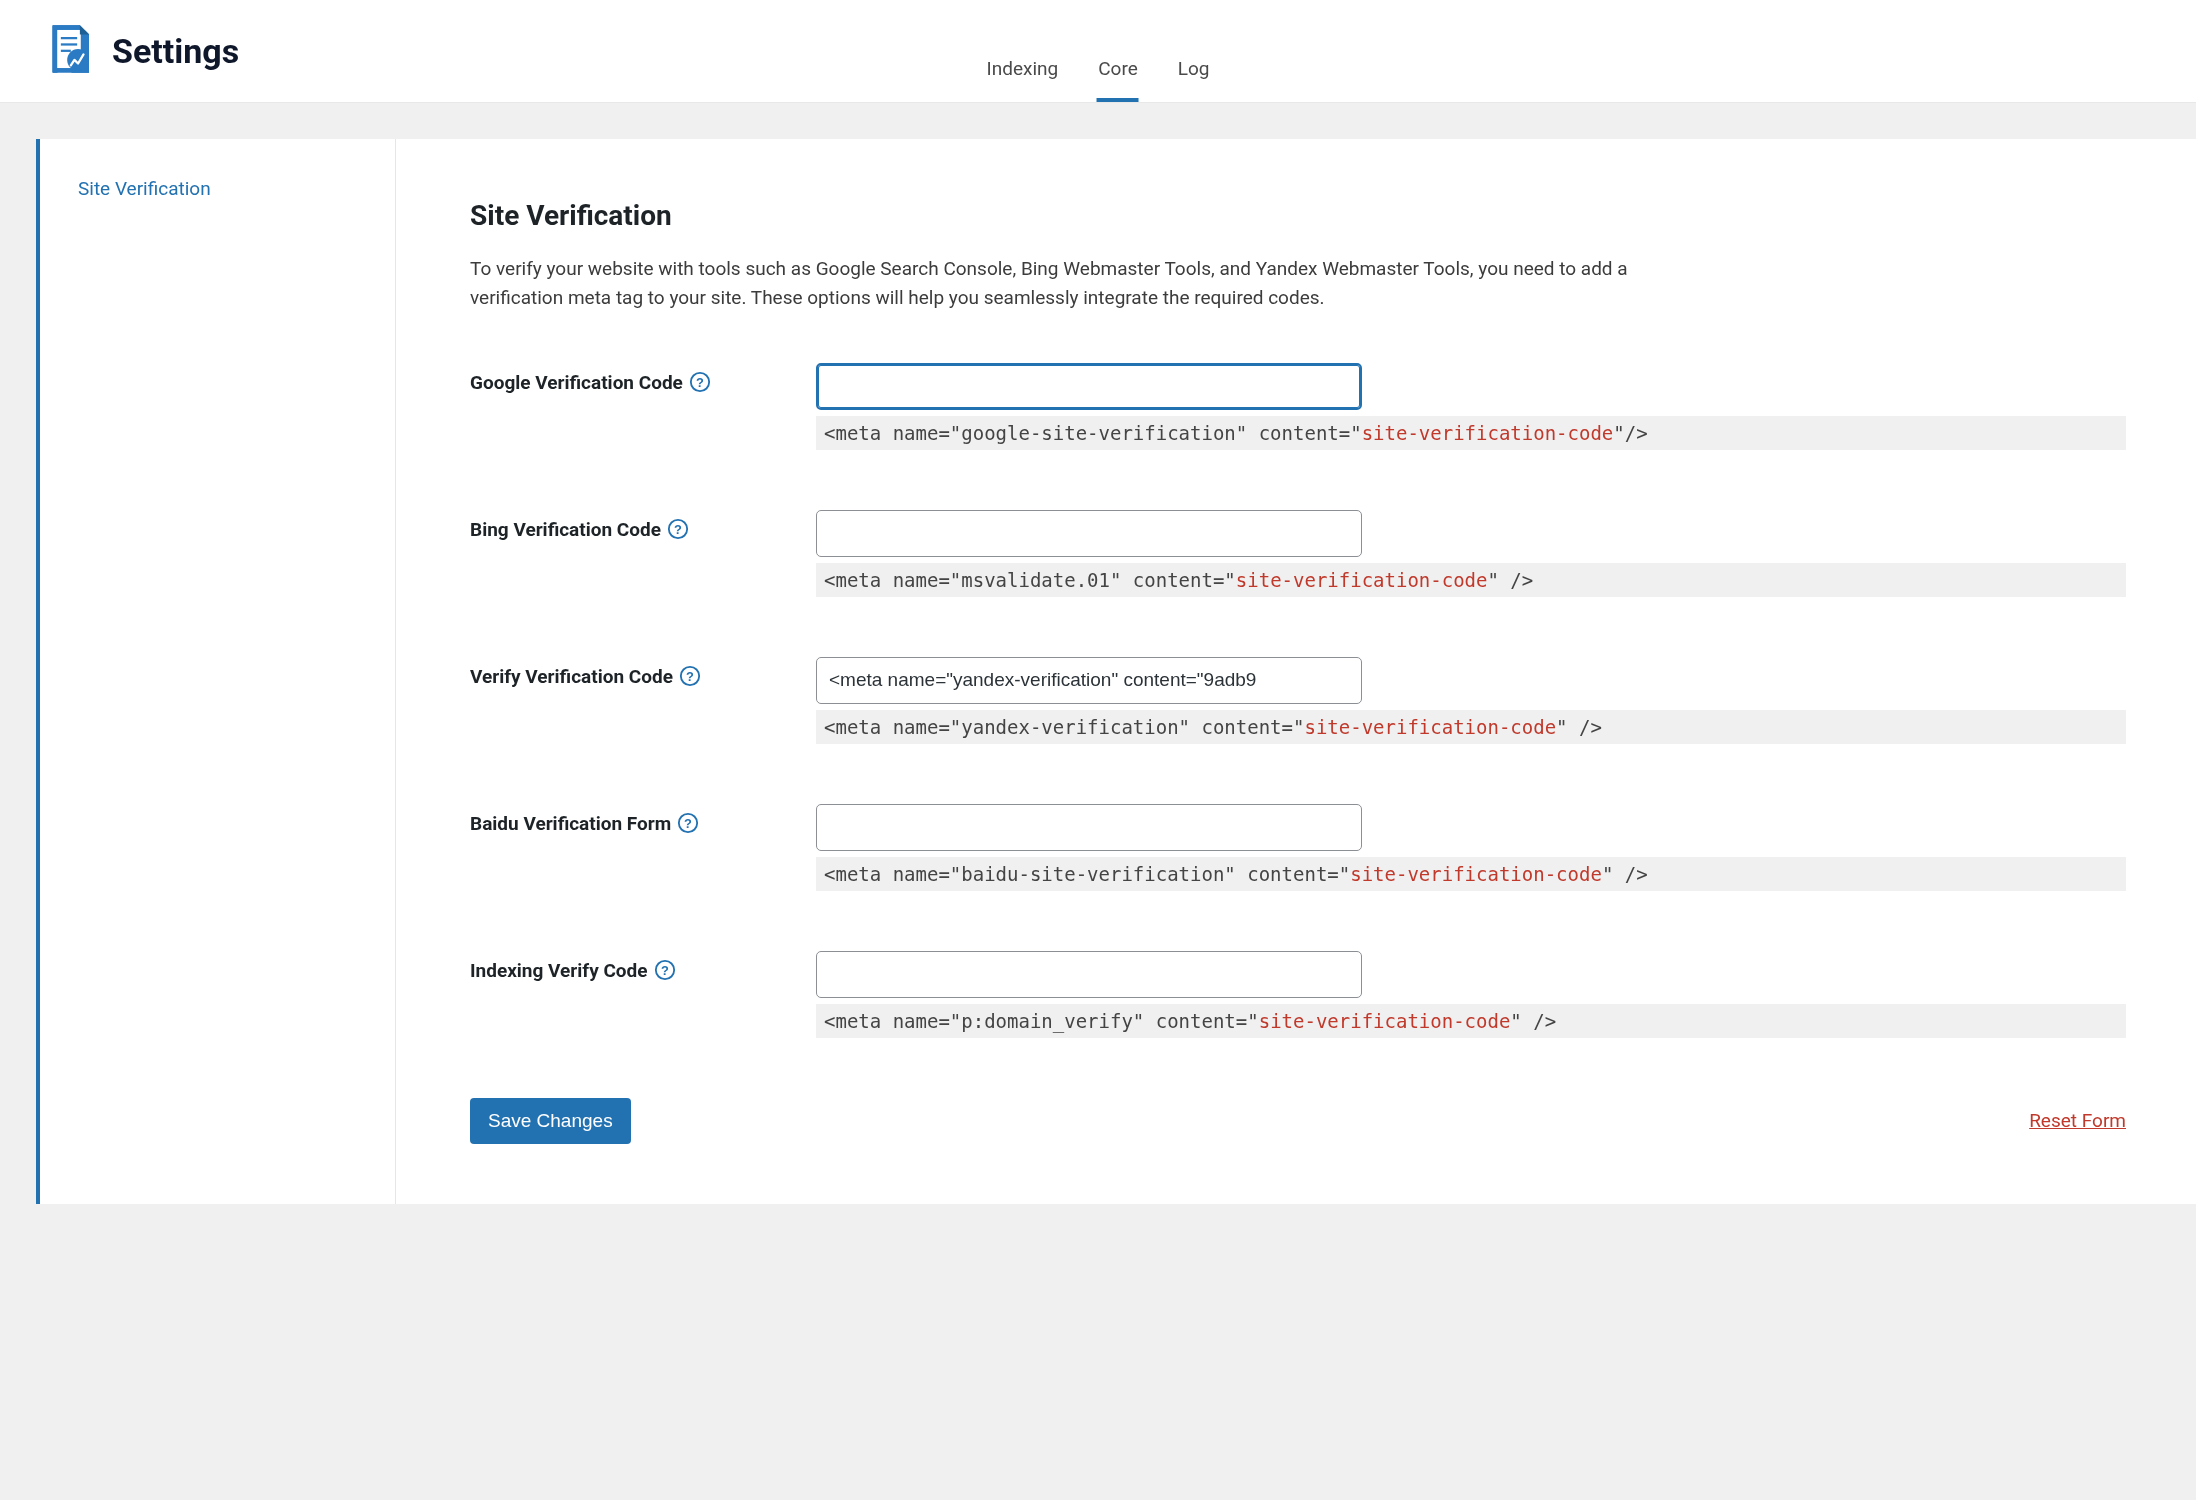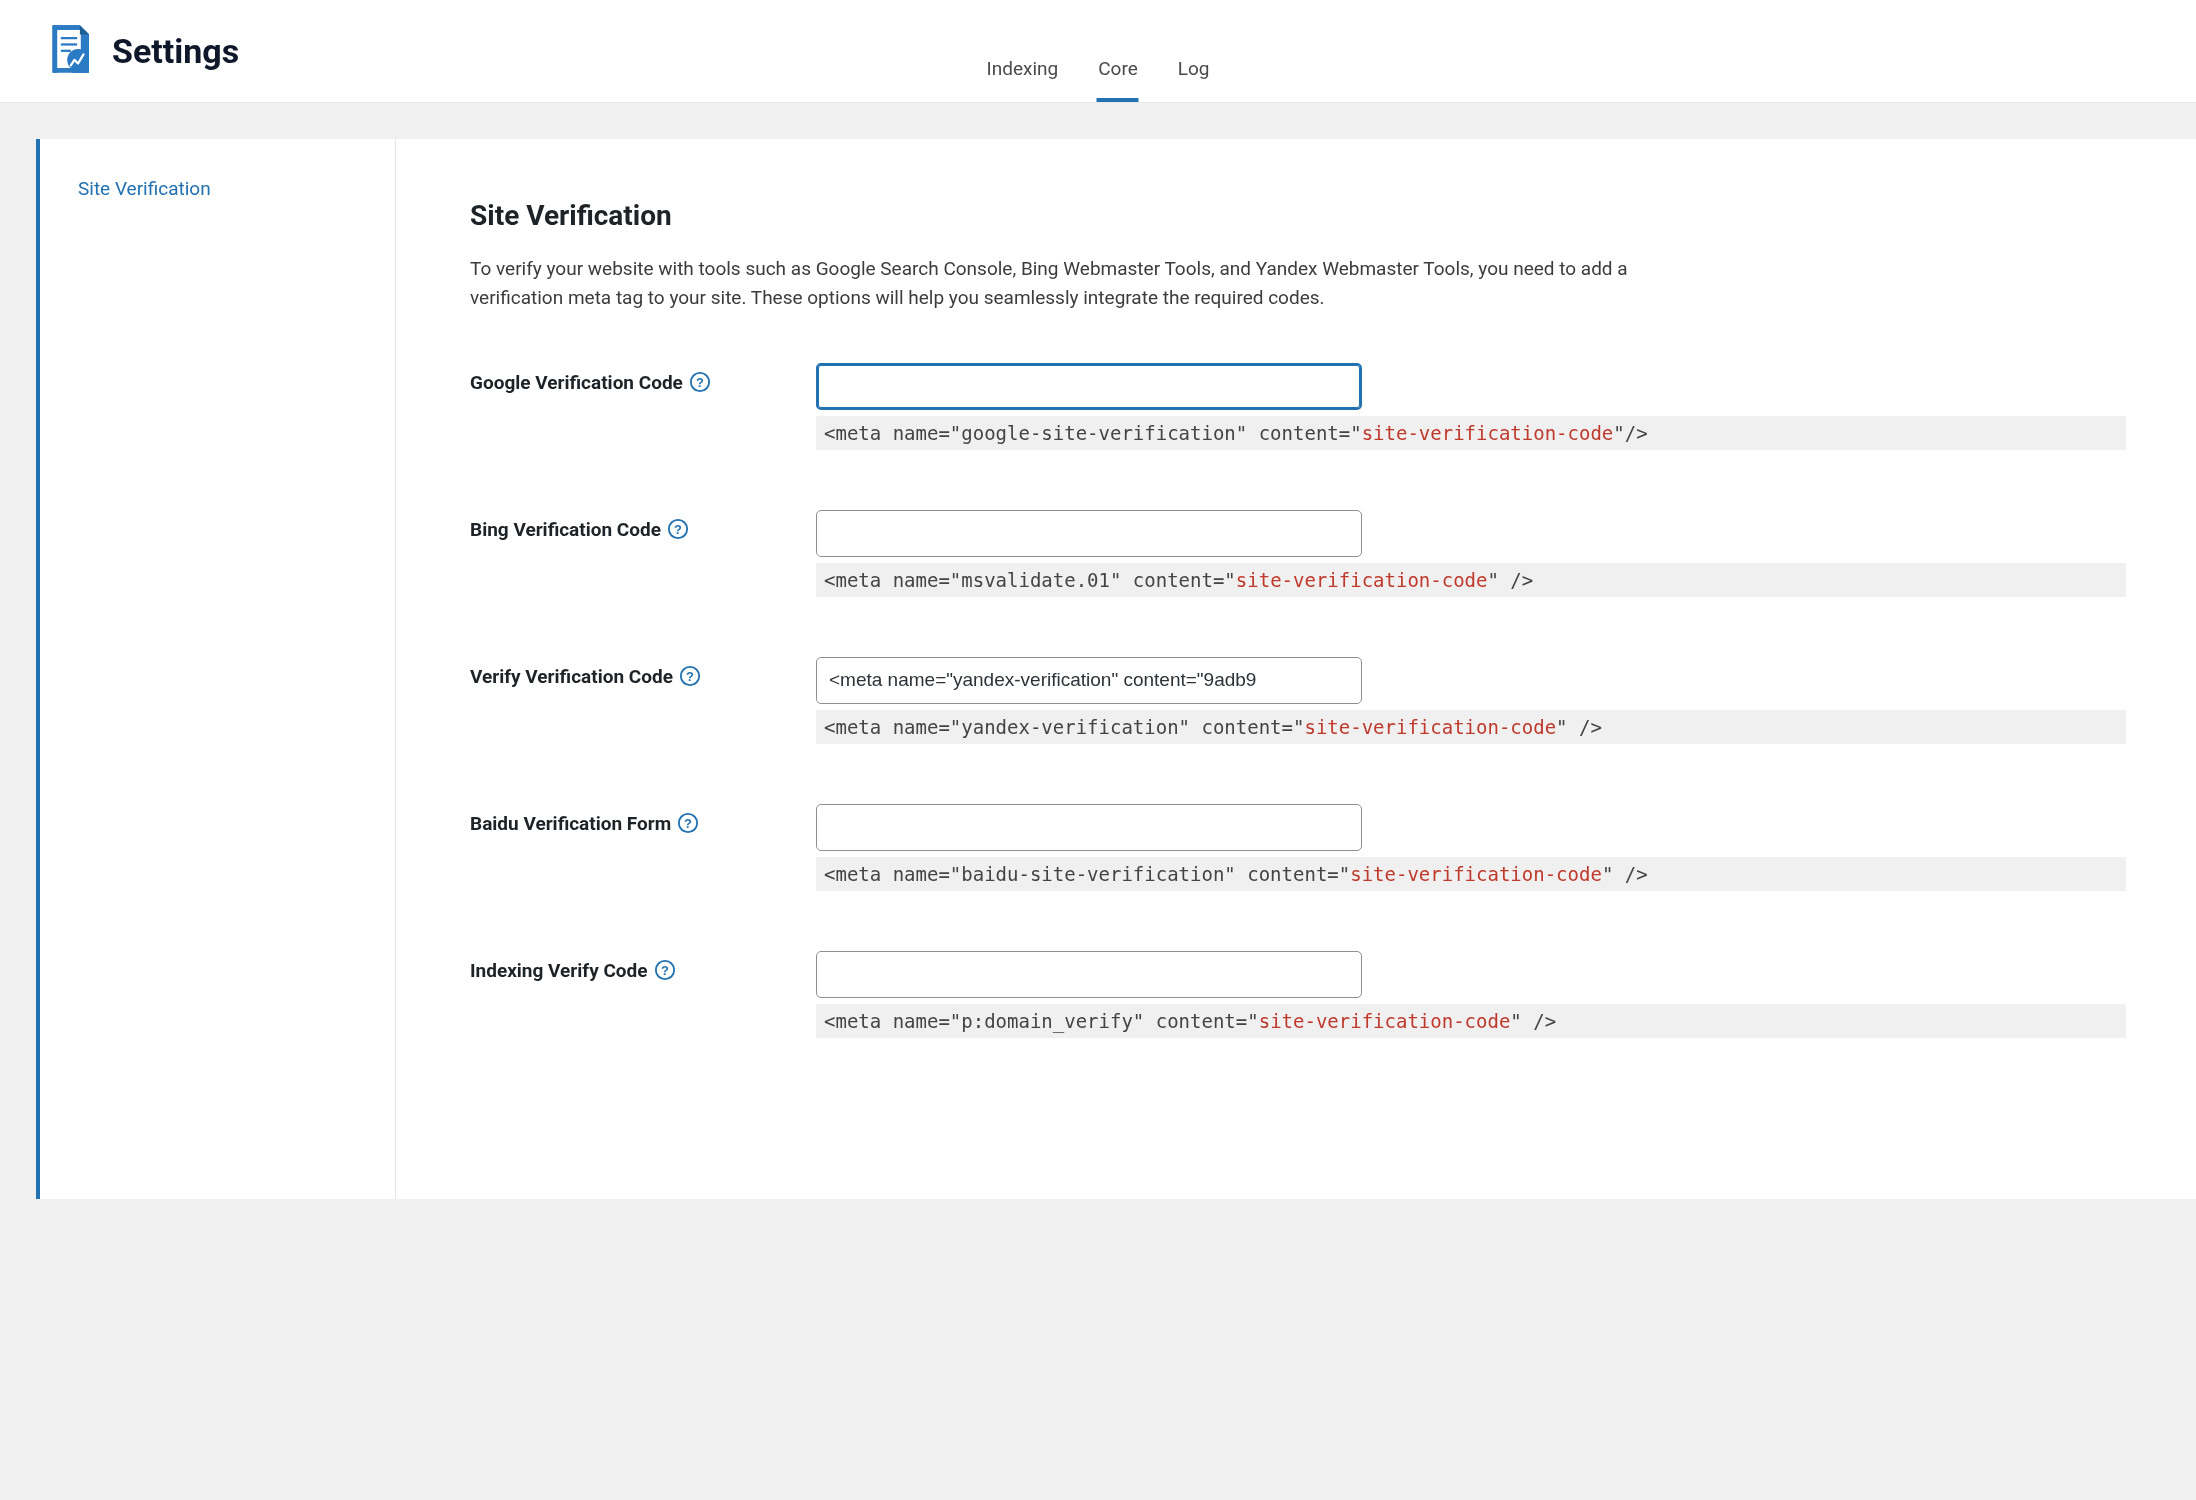--- a/index.html
+++ b/index.html
@@ -302,16 +302,20 @@
           </span>
         </div>
         <div class="field-body">
           <input type="text" class="text-input" value="" style="">
           <div class="code-hint">
             <span class="attr">&lt;meta name="p:domain_verify" content="</span><span class="val-red">site-verification-code</span><span class="attr">" /&gt;</span>
           </div>
         </div>
       </div>
 
+      <div class="actions">
+        <button class="btn-primary">Save Changes</button>
+        <a class="reset-link">Reset Form</a>
+      </div>
 
     </div>
   </div>
 </div>
 
 </body></html>

